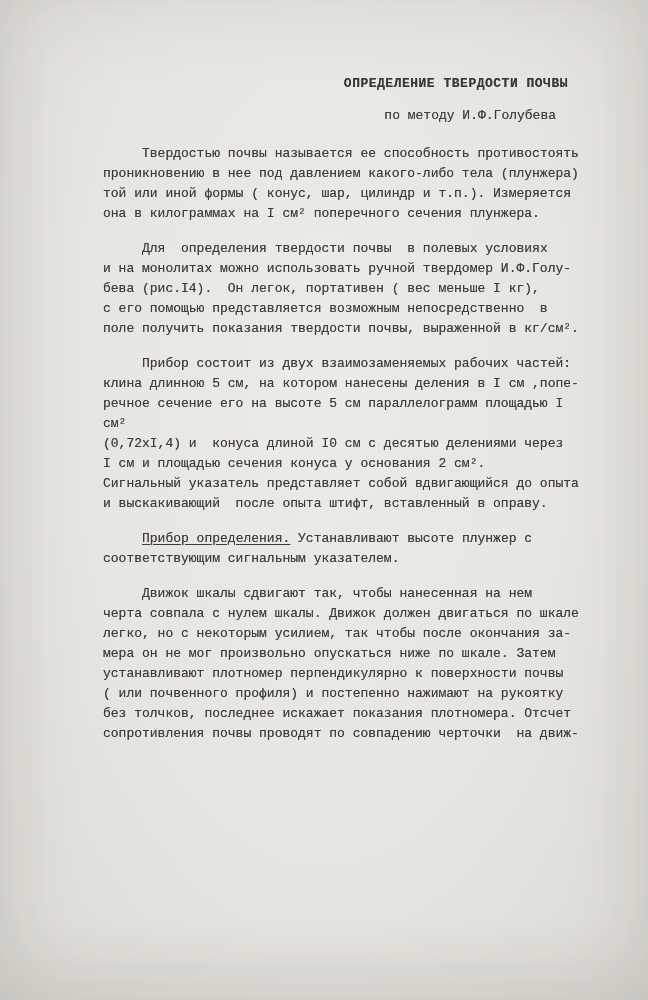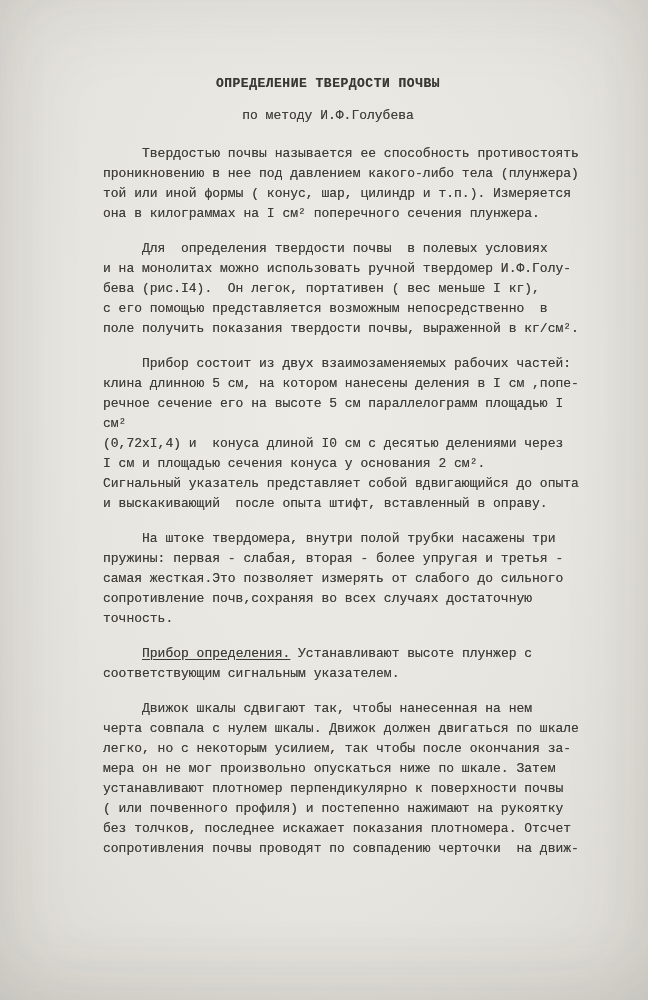--- a/index.html
+++ b/index.html
@@ -18,21 +18,21 @@
     box-shadow: inset 0 0 90px rgba(70, 65, 55, 0.10), inset 0 -30px 60px rgba(70, 65, 55, 0.06);
     overflow: hidden;
     color: #3f3d39;
     font-family: "Liberation Mono", "DejaVu Sans Mono", monospace;
     font-size: 13px;
     line-height: 20px;
     text-shadow: 0 0 0.6px rgba(63, 61, 57, 0.65);
   }
   .title-block {
     width: 480px;
-    text-align: center;
+    text-align: right;
     margin: 0 0 18px 0;
   }
   .doc-title {
     margin: 0;
     font-size: 13px;
     font-weight: bold;
     letter-spacing: 0.5px;
     line-height: 20px;
     color: #3a3834;
   }
@@ -74,24 +74,20 @@
 бева (рис.I4).  Он легок, портативен ( вес меньше I кг),
 с его помощью представляется возможным непосредственно  в
 поле получить показания твердости почвы, выраженной в кг/см².</pre>
   <pre class="para">     Прибор состоит из двух взаимозаменяемых рабочих частей:
 клина длинною 5 см, на котором нанесены деления в I см ,попе-
 речное сечение его на высоте 5 см параллелограмм площадью I см²
 (0,72хI,4) и  конуса длиной I0 см с десятью делениями через
 I см и площадью сечения конуса у основания 2 см².
 Сигнальный указатель представляет собой вдвигающийся до опыта
 и выскакивающий  после опыта штифт, вставленный в оправу.</pre>
-  <pre class="para">     На штоке твердомера, внутри полой трубки насажены три
-пружины: первая - слабая, вторая - более упругая и третья -
-самая жесткая.Это позволяет измерять от слабого до сильного
-сопротивление почв,сохраняя во всех случаях достаточную точность.</pre>
 
   <pre class="para"><span>     </span><span class="underline">Прибор определения.</span><span> Устанавливают высоте плунжер с</span><br><span>соответствующим сигнальным указателем.</span></pre>
 
   <pre class="para">     Движок шкалы сдвигают так, чтобы нанесенная на нем
 черта совпала с нулем шкалы. Движок должен двигаться по шкале
 легко, но с некоторым усилием, так чтобы после окончания за-
 мера он не мог произвольно опускаться ниже по шкале. Затем
 устанавливают плотномер перпендикулярно к поверхности почвы
 ( или почвенного профиля) и постепенно нажимают на рукоятку
 без толчков, последнее искажает показания плотномера. Отсчет

